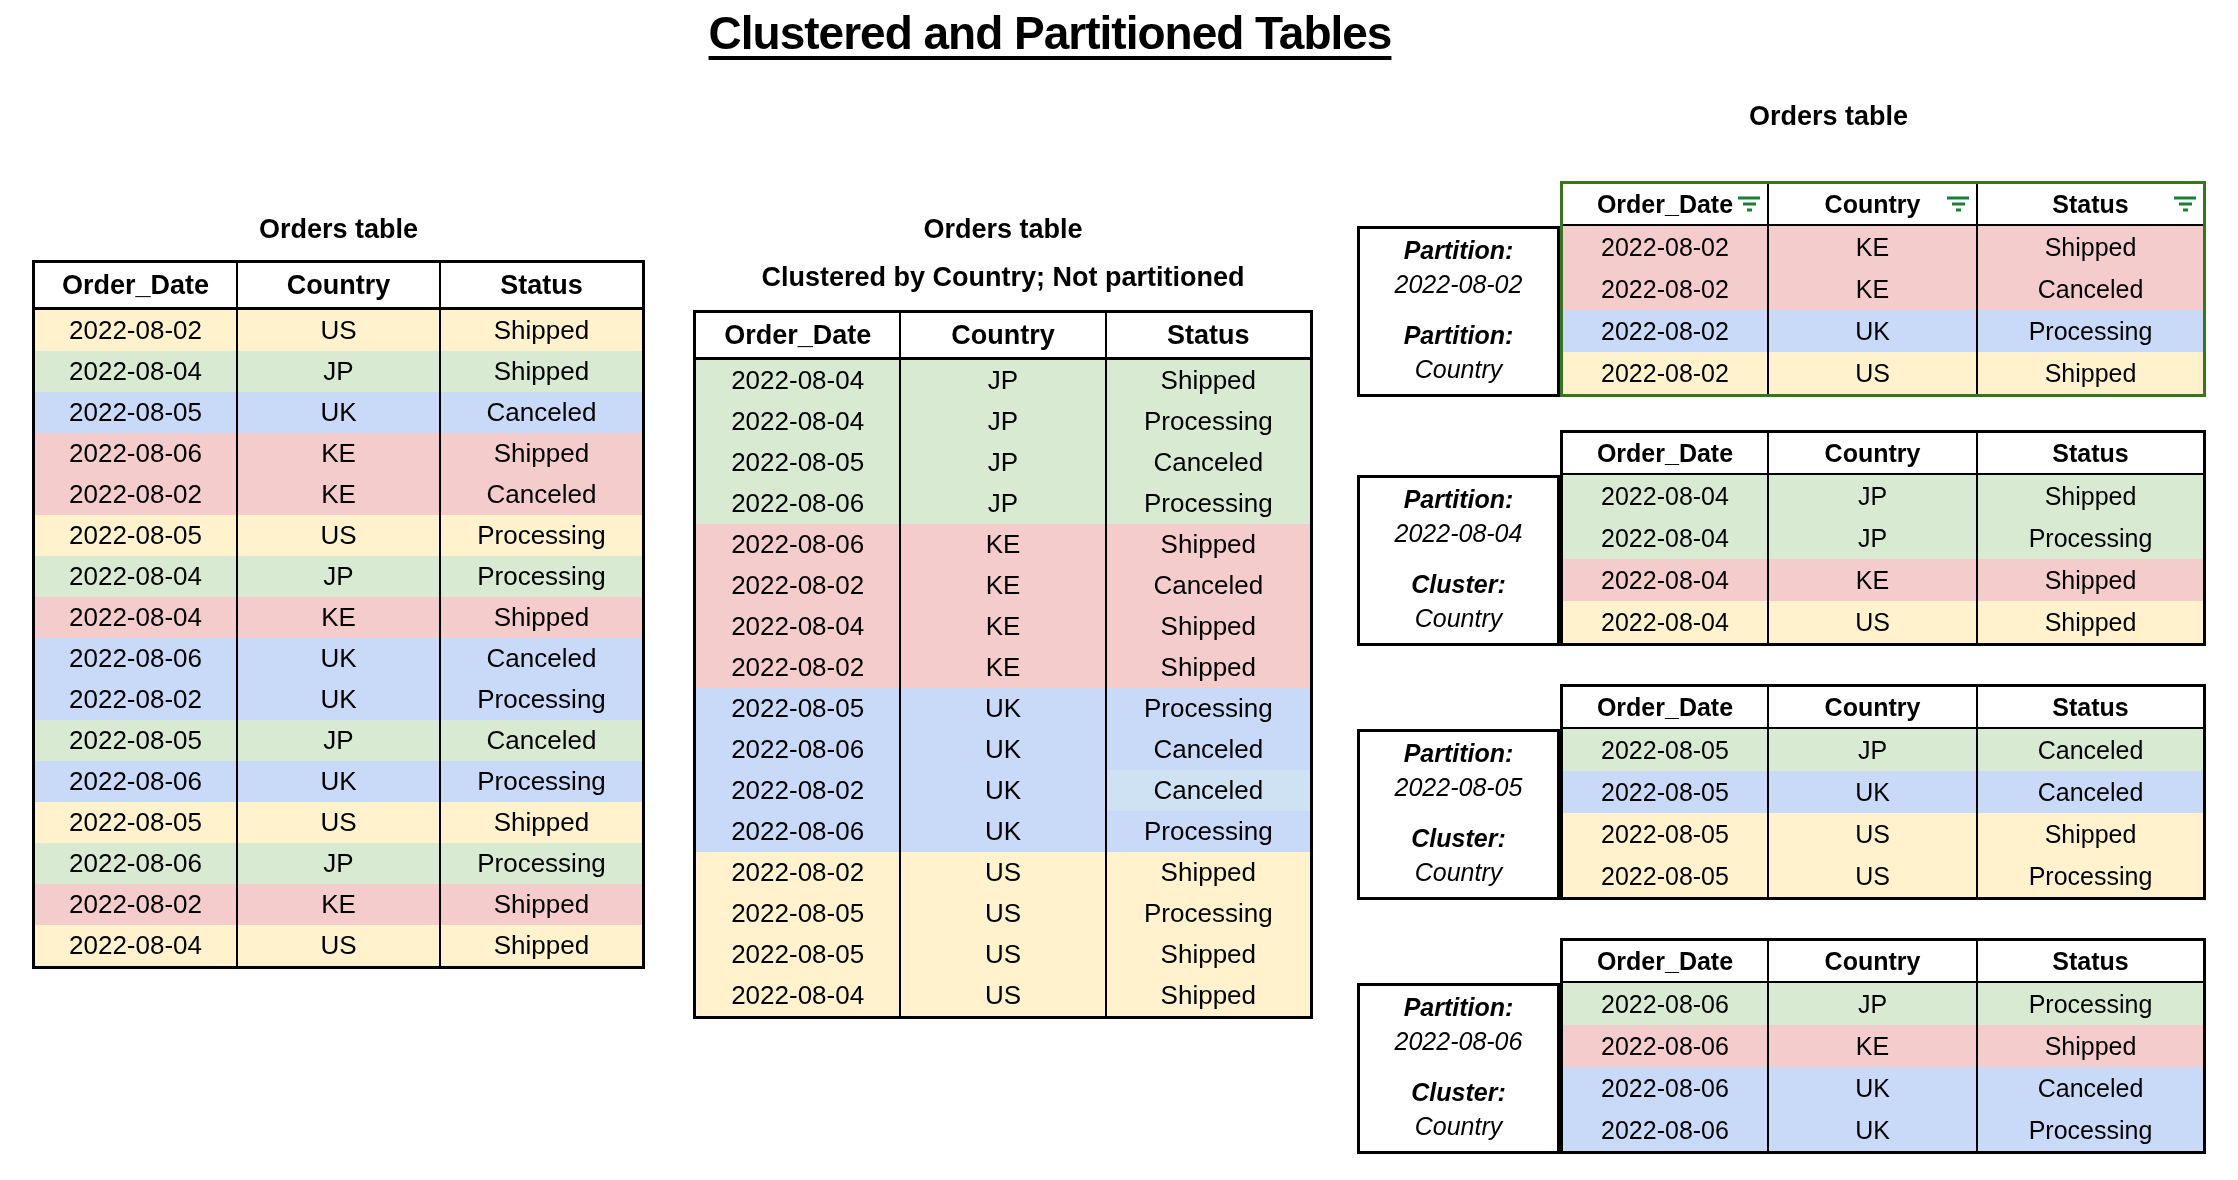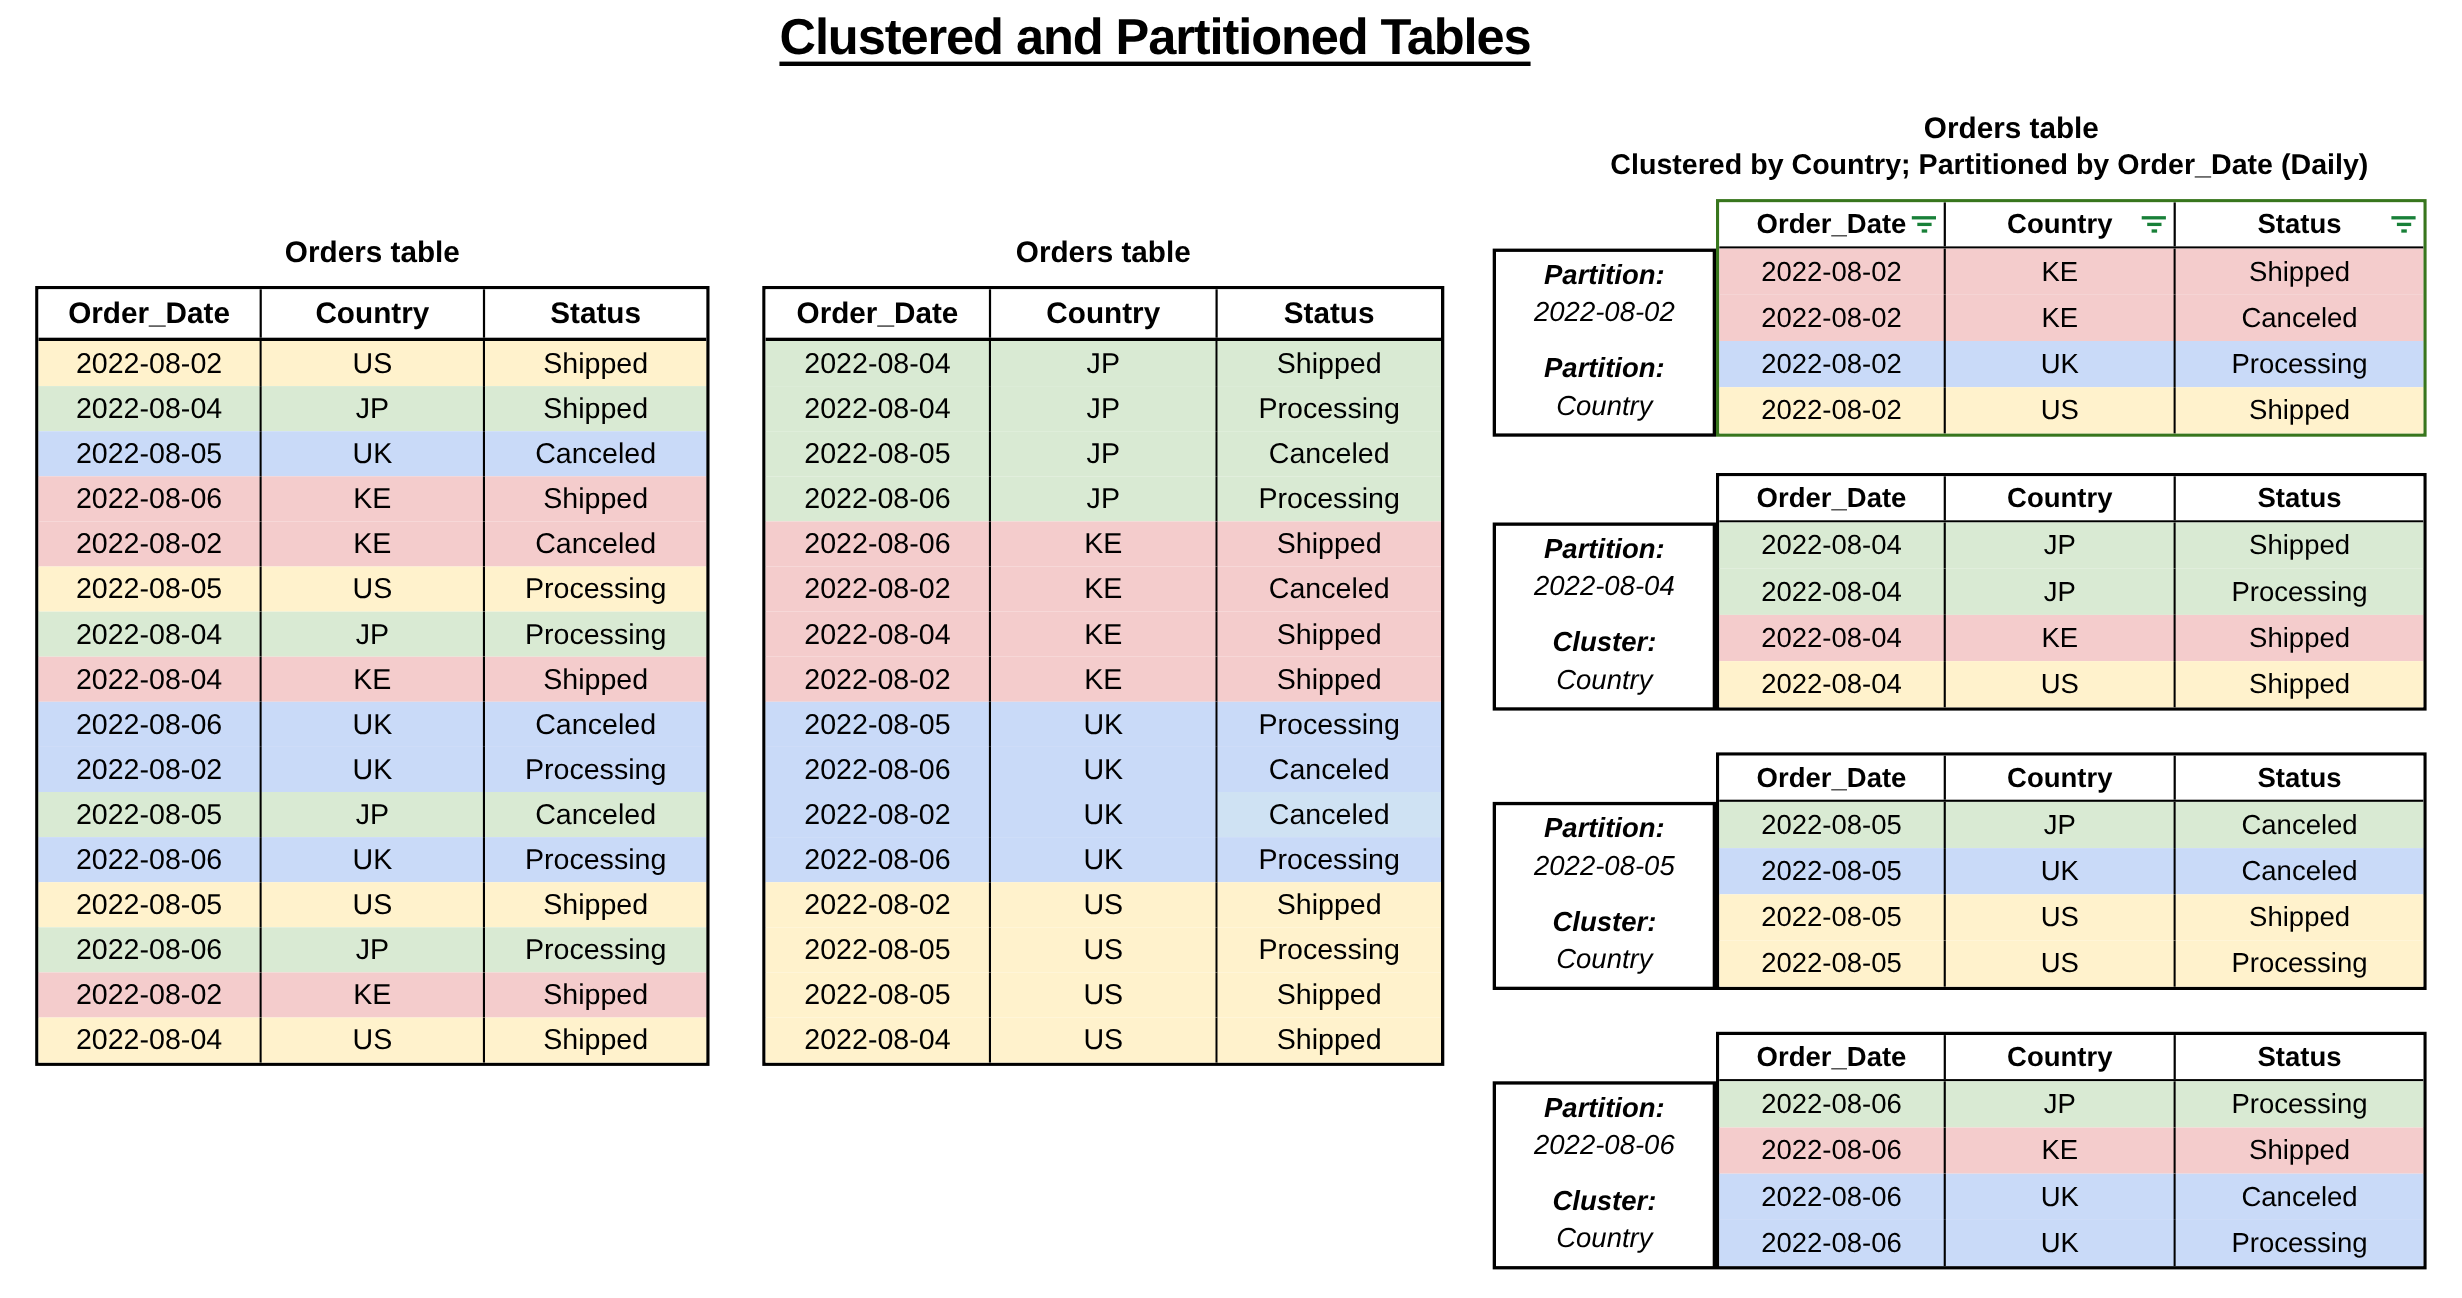--- a/index.html
+++ b/index.html
@@ -165,20 +165,21 @@
         <div class="trow">
           <div class="cell" style="background: rgb(255, 242, 204);">2022-08-04</div>
           <div class="cell" style="background: rgb(255, 242, 204);">US</div>
           <div class="cell" style="background: rgb(255, 242, 204);">Shipped</div>
         </div>
       </div>
   </div>
 
   <div class="tblock tblock-mid">
     <div class="block-title">Orders table</div>
+    <div class="block-subtitle">Clustered by Country; Not partitioned</div>
     <div class="otable" id="middle-table">
         <div class="thead-row">
           <div class="cell hcell">Order_Date</div>
           <div class="cell hcell">Country</div>
           <div class="cell hcell">Status</div>
         </div>
         <div class="trow">
           <div class="cell" style="background: rgb(217, 234, 211);">2022-08-04</div>
           <div class="cell" style="background: rgb(217, 234, 211);">JP</div>
           <div class="cell" style="background: rgb(217, 234, 211);">Shipped</div>
@@ -256,21 +257,20 @@
         <div class="trow">
           <div class="cell" style="background: rgb(255, 242, 204);">2022-08-04</div>
           <div class="cell" style="background: rgb(255, 242, 204);">US</div>
           <div class="cell" style="background: rgb(255, 242, 204);">Shipped</div>
         </div>
       </div>
   </div>
 
   <div class="right-block" id="right-block">
     <div class="right-title">Orders table</div>
-    <div class="right-subtitle">Clustered by Country; Partitioned by Order_Date (Daily)</div>
 
   <div class="ptable" style="top: 81px;">
         <div class="plabel">
           <div>
             <div class="bold">Partition:</div>
             <div>2022-08-02</div>
           </div>
           <div>
             <div class="bold">Partition:</div>
             <div>Country</div>

